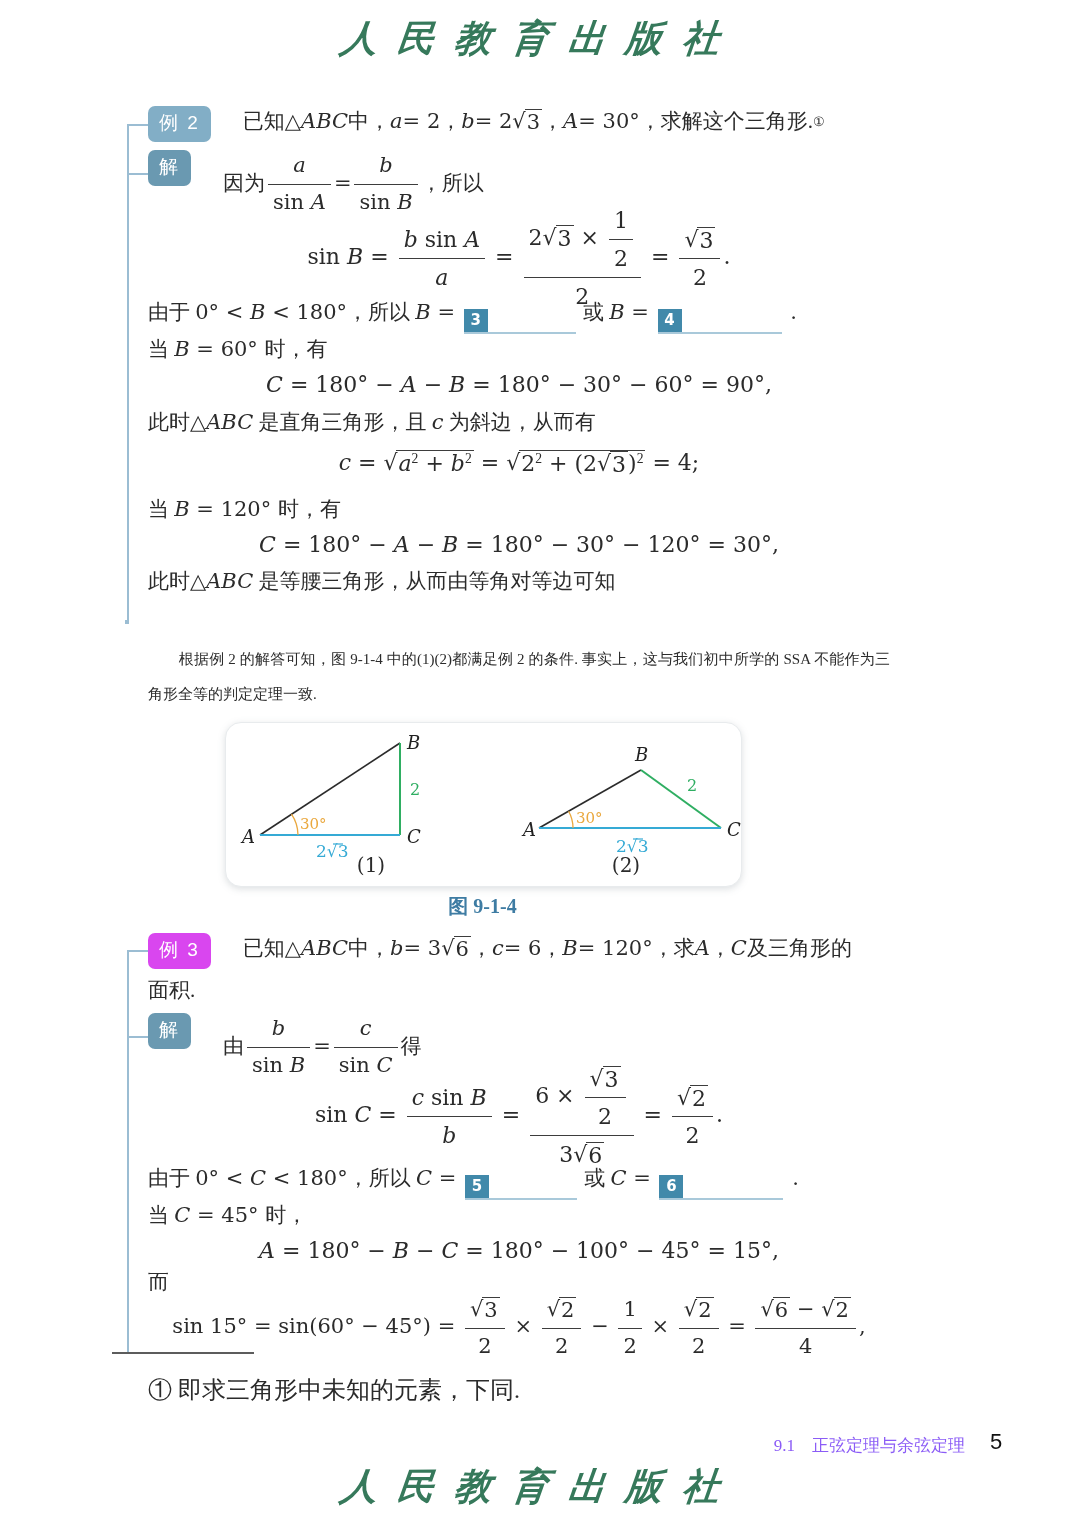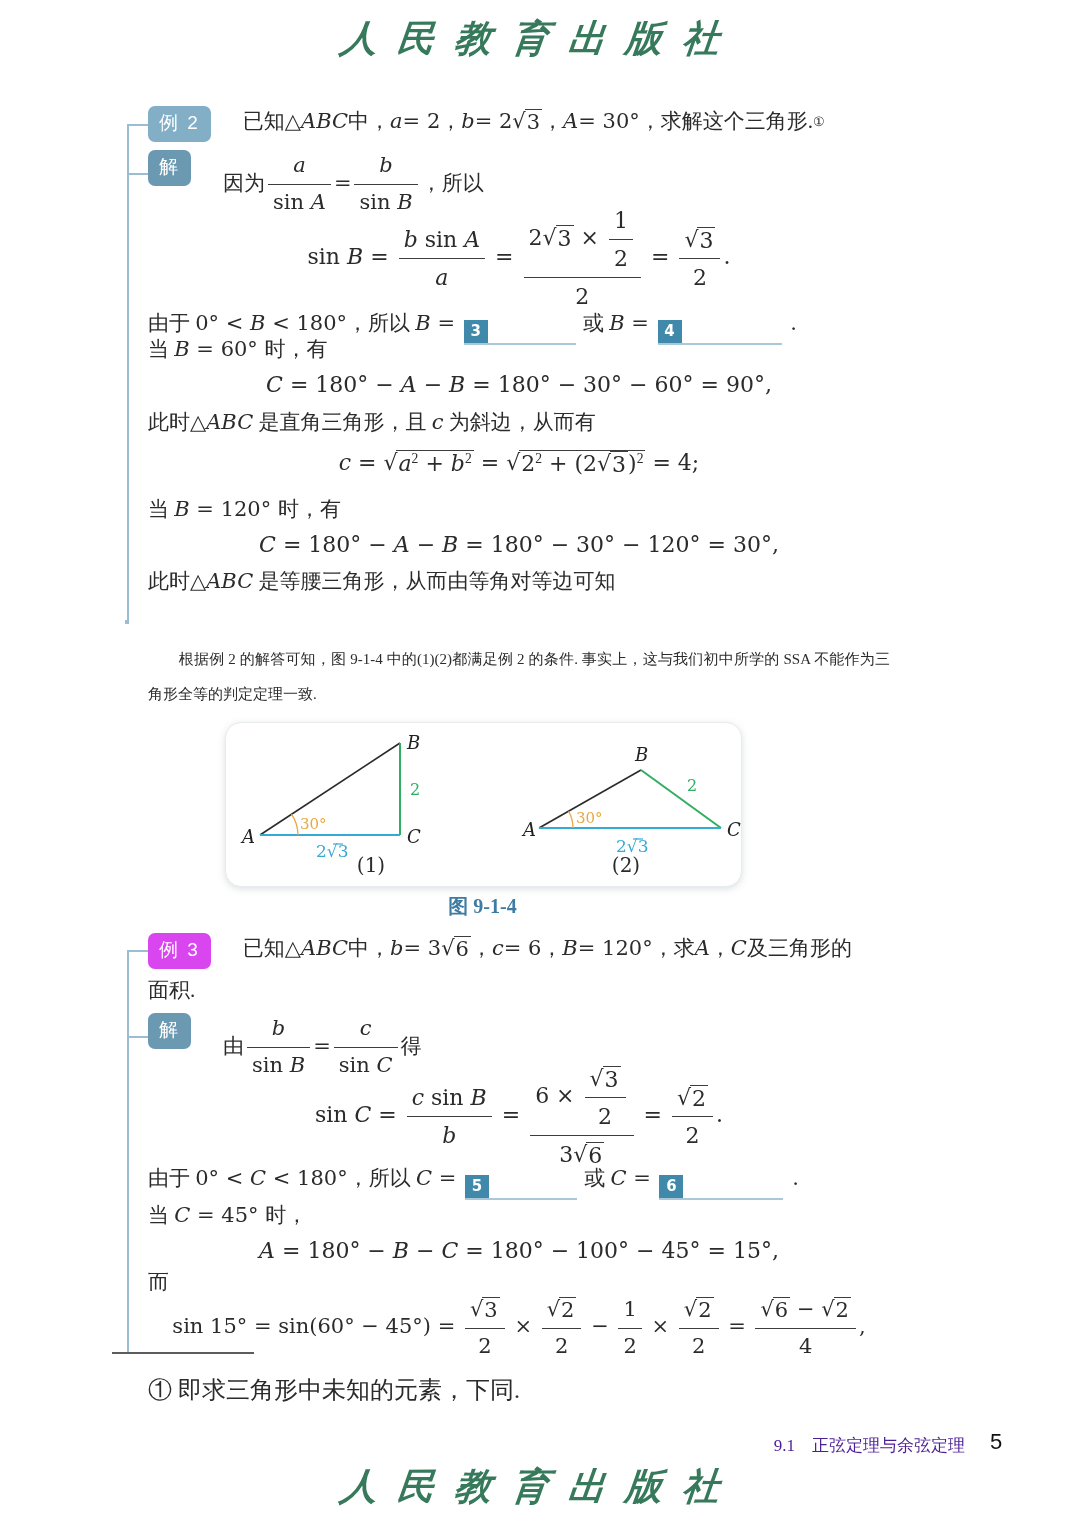--- a/index.html
+++ b/index.html
@@ -117,21 +117,21 @@
       </span>
   </div>
 
   <div class="row disp" style="top:204px;"><span class="mr">sin </span><span class="mi">B</span><span class="mr"> = </span><span class="mfrac"><span class="num"><span class="mi">b</span><span class="mr"> sin </span><span class="mi">A</span></span><span class="den"><span class="mi">a</span></span></span><span class="mr"> = </span><span class="mfrac"><span class="num"><span class="mr">2</span><span class="msqrt">
             <span class="rad">√</span>
             <span class="rbody"><span class="mr">3</span></span>
           </span><span class="mr"> × </span><span class="mfrac"><span class="num"><span class="mr">1</span></span><span class="den"><span class="mr">2</span></span></span></span><span class="den"><span class="mr">2</span></span></span><span class="mr"> = </span><span class="mfrac"><span class="num"><span class="msqrt">
             <span class="rad">√</span>
             <span class="rbody"><span class="mr">3</span></span>
           </span></span><span class="den"><span class="mr">2</span></span></span><span class="mr">.</span></div>
-  <div class="row" style="top:297px;margin-top:11px;"><span class="mc">由于 </span><span class="mr">0° &lt; </span><span class="mi">B</span><span class="mr"> &lt; 180°</span><span class="mc">，所以 </span><span class="mi">B</span><span class="mr"> = </span><span class="mfill" style="border-bottom-color: rgb(169, 201, 218);">
+  <div class="row" style="top:297px;"><span class="mc">由于 </span><span class="mr">0° &lt; </span><span class="mi">B</span><span class="mr"> &lt; 180°</span><span class="mc">，所以 </span><span class="mi">B</span><span class="mr"> = </span><span class="mfill" style="border-bottom-color: rgb(169, 201, 218);">
         <span class="mbox" style="background: rgb(65, 137, 170);">3</span>
         <span class="mgap" style="width: 88px;"></span>
       </span><span class="mc"> 或 </span><span class="mi">B</span><span class="mr"> = </span><span class="mfill" style="border-bottom-color: rgb(169, 201, 218);">
         <span class="mbox" style="background: rgb(65, 137, 170);">4</span>
         <span class="mgap" style="width: 100px;"></span>
       </span><span class="mr"> .</span></div>
   <div class="row" style="top:334px;"><span class="mc">当 </span><span class="mi">B</span><span class="mr"> = 60° </span><span class="mc">时，有</span></div>
   <div class="row disp" style="top:368px;"><span class="mi">C</span><span class="mr"> = 180° − </span><span class="mi">A</span><span class="mr"> − </span><span class="mi">B</span><span class="mr"> = 180° − 30° − 60° = 90°,</span></div>
   <div class="row" style="top:407px;"><span class="mc">此时</span><span class="mr">△</span><span class="mi">ABC</span><span class="mc"> 是直角三角形，且 </span><span class="mi">c</span><span class="mc"> 为斜边，从而有</span></div>
   <div class="row disp" style="top:446px;"><span class="mi">c</span><span class="mr"> = </span><span class="msqrt">
@@ -259,18 +259,18 @@
             <span class="rad">√</span>
             <span class="rbody"><span class="mr">6</span></span>
           </span><span class="mr"> − </span><span class="msqrt">
             <span class="rad">√</span>
             <span class="rbody"><span class="mr">2</span></span>
           </span></span><span class="den"><span class="mr">4</span></span></span><span class="mr">,</span></div>
 
   <div class="divider" style="left:112px;top:1352px;width:142px;"></div>
   <div class="row footnote" style="top:1372px;">①  即求三角形中未知的元素，下同.</div>
 
-  <div class="footerline" style="color: #4c1d95;">9.1　正弦定理与余弦定理</div>
+  <div class="footerline" style="color: #8b5cf6;">9.1　正弦定理与余弦定理</div>
   <div class="pagenum">5</div>
 
   <div class="calligraphy" style="top: 1462px; color: rgb(54, 121, 91);">人民教育出版社</div>
 
 </div>
 
 </body></html>

